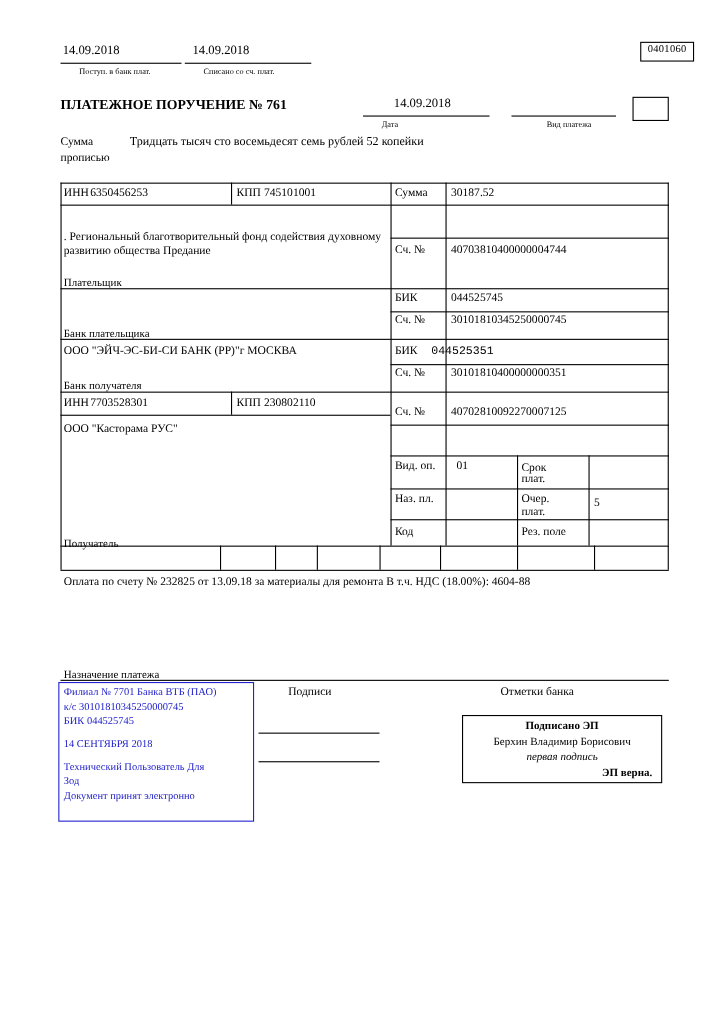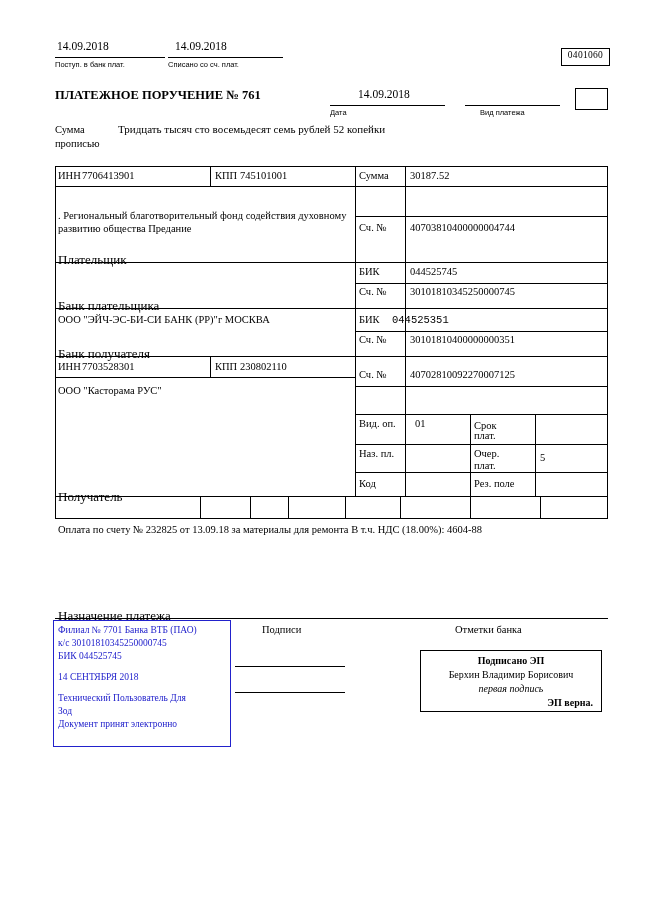--- a/index.html
+++ b/index.html
@@ -22,21 +22,22 @@
   }
   .abs { position: absolute; }
 
   
   .top-date {
     font-size: 11.5px;
     font-family: "Liberation Serif", serif;
   }
   .sml {
     font-size: 7.5px;
-    font-family: Liberation Sans, sans-serif;
+    font-family: Liberation Serif, serif;
+    margin-left: 17px;
   }
   .ul {
     border-bottom: 1px solid #000;
   }
   .formcode {
     border: 1px solid #000;
     font-size: 9.5px;
     text-align: center;
     padding: 1px 0 1px 0;
     letter-spacing: 0.3px;
@@ -45,21 +46,21 @@
   .title {
     font-family: "Liberation Serif", serif;
     font-weight: bold;
     font-size: 12.5px;
   }
 
   .lbl {
     font-size: 10.5px;
   }
   .lbl-sm {
-    font-size: 13px;
+    font-size: 10px;
   }
   .val {
     font-size: 11px;
   }
   .val-s {
     font-size: 10.5px;
   }
 
   
   .box { border: 1px solid #000; box-sizing: border-box; }
@@ -93,40 +94,40 @@
 <div class="page">
 
   <div class="abs top-date" style="left:57px; top:40px;">14.09.2018</div>
   <div class="abs ul" style="left:55px; top:56px; width:110px; height:1px;"></div>
   <div class="abs sml" style="left:55px; top:60px;">Поступ. в банк плат.</div>
 
   <div class="abs top-date" style="left:175px; top:40px;">14.09.2018</div>
   <div class="abs ul" style="left:168px; top:56px; width:115px; height:1px;"></div>
   <div class="abs sml" style="left:168px; top:60px;">Списано со сч. плат.</div>
 
-  <div class="abs formcode" style="left:561px; top:38px; width:47px; height:14px;margin-top:10px;">0401060</div>
+  <div class="abs formcode" style="left:582px; top:38px; width:47px; height:14px;">0401060</div>
 
   <div class="abs title" style="left:55px; top:88px;">ПЛАТЕЖНОЕ ПОРУЧЕНИЕ № 761</div>
 
   <div class="abs top-date" style="left:358px; top:88px;">14.09.2018</div>
   <div class="abs ul" style="left:330px; top:104px; width:115px; height:1px;"></div>
   <div class="abs sml" style="left:330px; top:108px;">Дата</div>
 
   <div class="abs ul" style="left:465px; top:104px; width:95px; height:1px;"></div>
   <div class="abs sml" style="left:480px; top:108px;">Вид платежа</div>
   <div class="abs box" style="left:575px; top:88px; width:33px; height:22px;"></div>
 
   <div class="abs lbl" style="left:55px; top:124px;">Сумма</div>
   <div class="abs lbl" style="left:55px; top:138px;">прописью</div>
   <div class="abs val" style="left:118px; top:123px; width:480px;">Тридцать тысяч сто восемьдесят семь рублей 52 копейки</div>
 
   <div class="abs" style="left:55px; top:166px; width:553px; height:1px; background:#000;"></div>
 
   <div class="abs lbl" style="left:58px; top:170px;">ИНН</div>
-  <div class="abs lbl" style="left:82px; top:170px;">7706413901</div>
+  <div class="abs lbl" style="left:82px; top:170px;">6350456253</div>
   <div class="abs" style="left:210px; top:166px; width:1px; height:20px; background:#000;"></div>
   <div class="abs lbl" style="left:215px; top:170px;">КПП</div>
   <div class="abs lbl" style="left:240px; top:170px;">745101001</div>
   <div class="abs" style="left:55px; top:186px; width:300px; height:1px; background:#000;"></div>
 
   <div class="abs" style="left:355px; top:166px; width:1px; height:330px; background:#000;"></div>
   <div class="abs" style="left:405px; top:166px; width:1px; height:330px; background:#000;"></div>
   <div class="abs" style="left:607px; top:166px; width:1px; height:330px; background:#000;"></div>
   <div class="abs" style="left:55px; top:166px; width:1px; height:330px; background:#000;"></div>
 

